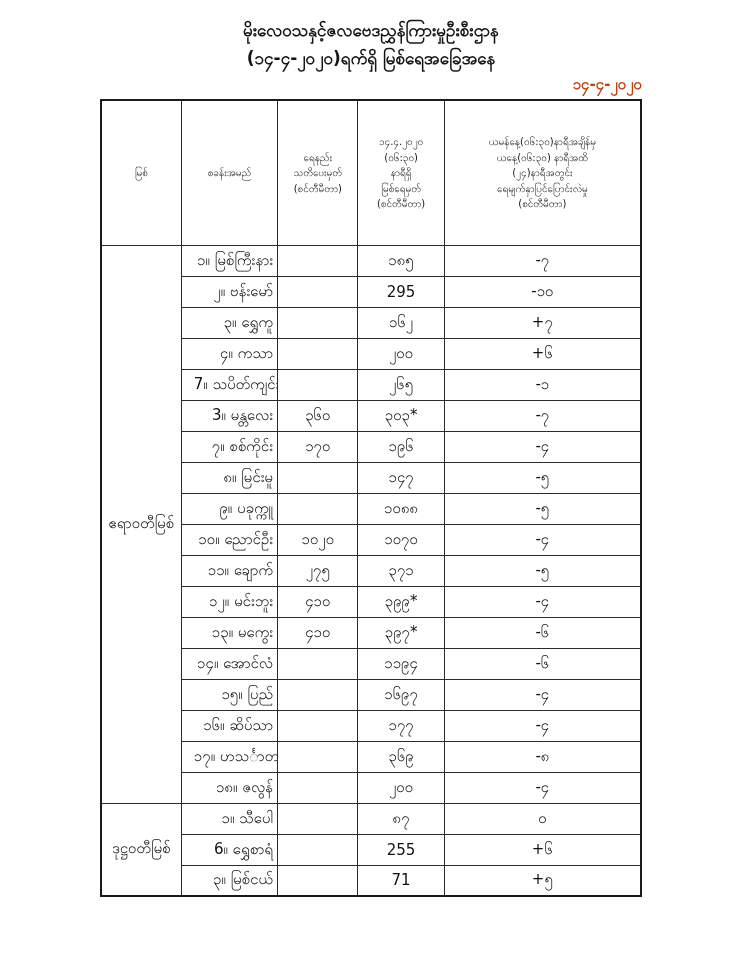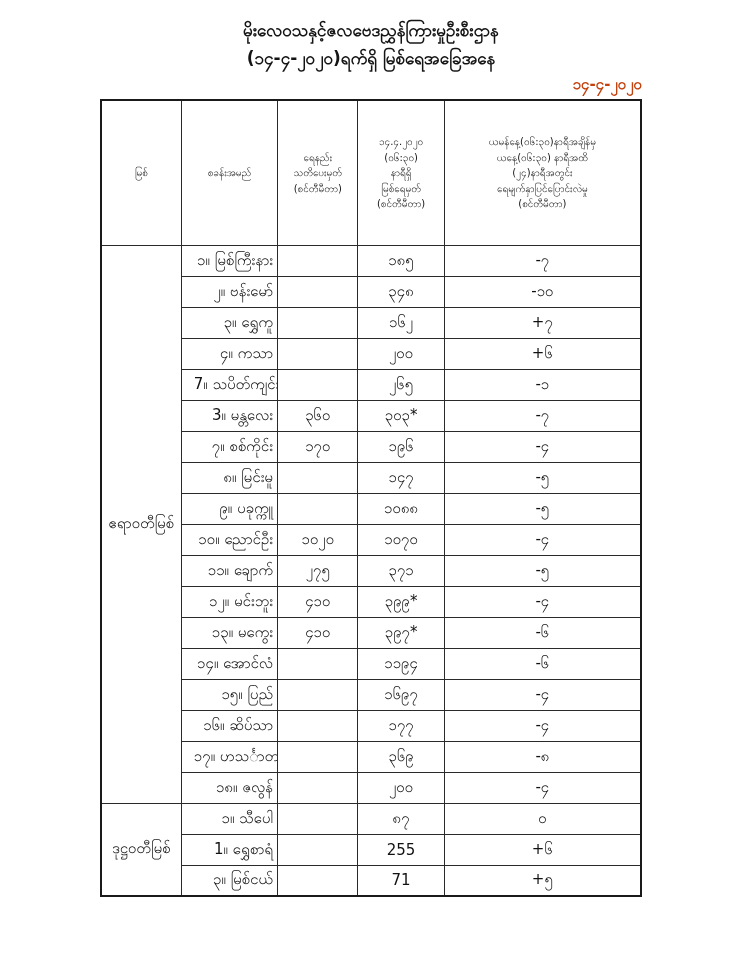--- a/index.html
+++ b/index.html
@@ -128,21 +128,21 @@
         <tr>
           <td rowspan="18" class="river-cell">ဧရာဝတီမြစ်</td>
           <td class="station-cell">၁။ မြစ်ကြီးနား</td>
           <td class="warning-cell"></td>
           <td class="level-cell">၁၈၅</td>
           <td class="change-cell">-၇</td>
         </tr>
         <tr>
           <td class="station-cell">၂။ ဗန်းမော်</td>
           <td class="warning-cell"></td>
-          <td class="level-cell">၃၄၈</td>
+          <td class="level-cell">295</td>
           <td class="change-cell">-၁၀</td>
         </tr>
         <tr>
           <td class="station-cell">၃။ ရွှေကူ</td>
           <td class="warning-cell"></td>
           <td class="level-cell">၁၆၂</td>
           <td class="change-cell">+၇</td>
         </tr>
         <tr>
           <td class="station-cell">၄။ ကသာ</td>
@@ -235,21 +235,21 @@
           <td class="change-cell">-၄</td>
         </tr>
         <tr>
           <td rowspan="3" class="river-cell">ဒုဋ္ဌဝတီမြစ်</td>
           <td class="station-cell">၁။ သီပေါ</td>
           <td class="warning-cell"></td>
           <td class="level-cell">၈၇</td>
           <td class="change-cell">၀</td>
         </tr>
         <tr>
-          <td class="station-cell">1။ ရွှေစာရံ</td>
+          <td class="station-cell">6။ ရွှေစာရံ</td>
           <td class="warning-cell"></td>
           <td class="level-cell">255</td>
           <td class="change-cell">+၆</td>
         </tr>
         <tr>
           <td class="station-cell">၃။ မြစ်ငယ်</td>
           <td class="warning-cell"></td>
           <td class="level-cell">71</td>
           <td class="change-cell">+၅</td>
         </tr>

